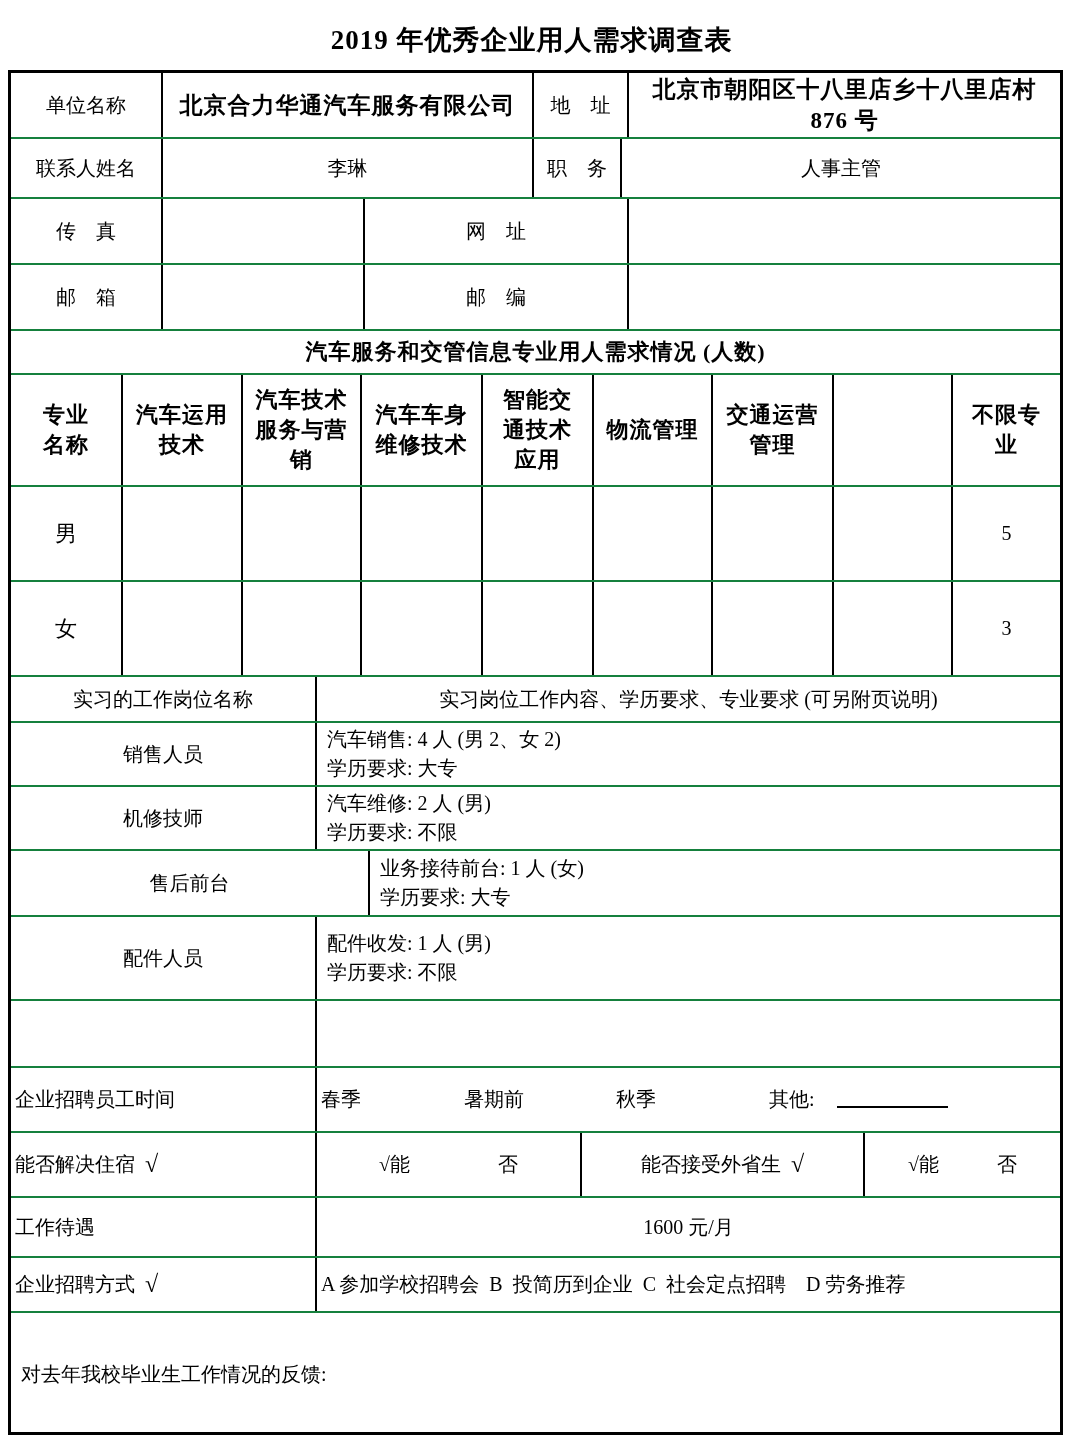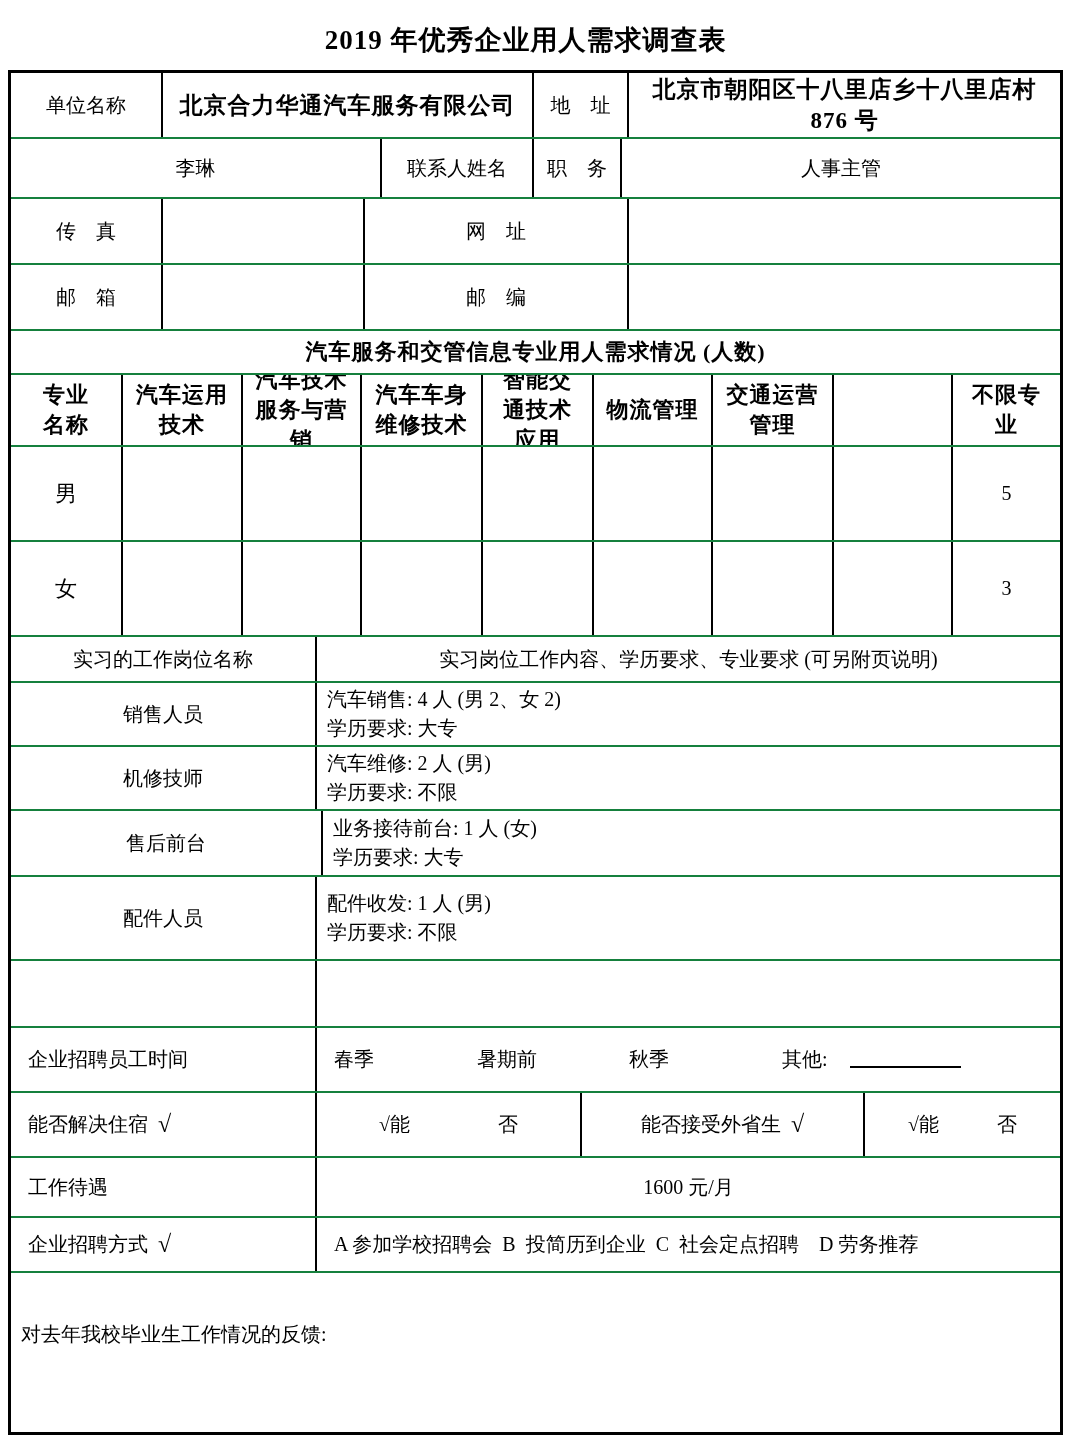--- a/index.html
+++ b/index.html
@@ -5,40 +5,40 @@
   * { margin:0; padding:0; box-sizing:border-box; }
   html,body { background:#ffffff; }
   body {
     width:1070px; height:1446px;
     font-family:"Liberation Serif","DejaVu Serif",serif;
     color:#000;
   }
   .page { position:relative; width:1070px; height:1446px; background:#fff; overflow:hidden; }
 
   .doc-title {
-    position:absolute; top:22px; left:9px; width:1005px;
+    position:absolute; top:22px; left:15px; width:1005px;
     text-align:center; font-size:27px; font-weight:bold; letter-spacing:1px;padding-left:28px;
   }
 
   .form {
     position:absolute; left:8px; top:70px; width:1055px; height:1365px;
     border:3px solid #000;
     display:flex; flex-direction:column;
     font-size:20px;
   }
   .row { display:flex; border-bottom:2px solid #15803d; flex:0 0 auto; }
   .row:last-child { border-bottom:none; flex:1 1 auto; }
 
   .cell {
     border-right:2px solid #000;
     display:flex; align-items:center; justify-content:center;
     text-align:center; overflow:hidden; flex:0 0 auto;
   }
   .cell:last-child { border-right:none; flex:1 1 auto; }
-  .cell.al { justify-content:flex-start; text-align:left; padding-left:17px; }
+  .cell.al { justify-content:flex-start; text-align:left; padding-left:4px; }
 
   .b23 { font-size:23px; font-weight:bold; letter-spacing:1px; }
   .b22 { font-size:22px; font-weight:bold; letter-spacing:1px; }
   .vcol { flex-direction:column; }
 
   
   .colhead { line-height:30px; padding:0 9px; }
   .colhead span { display:inline-block; }
   .first-colhead span { max-width:52px; }
 
@@ -76,22 +76,22 @@
       <div class="cell" style="width:152px">单位名称</div>
       <div class="cell b23" style="width:371px">北京合力华通汽车服务有限公司</div>
       <div class="cell" style="width:95px">地　址</div>
       <div class="cell b23 vcol">
         <div>北京市朝阳区十八里店乡十八里店村</div>
         <div>876 号</div>
       </div>
     </div>
 
     <div class="row" style="height:60px">
+      <div class="cell" style="width:152px">联系人姓名</div>
       <div class="cell" style="width:371px">李琳</div>
-      <div class="cell" style="width:152px">联系人姓名</div>
       <div class="cell" style="width:88px">职　务</div>
       <div class="cell">人事主管</div>
     </div>
 
     <div class="row" style="height:66px">
       <div class="cell" style="width:152px">传　真</div>
       <div class="cell" style="width:202px"></div>
       <div class="cell" style="width:264px">网　址</div>
       <div class="cell"></div>
     </div>
@@ -100,21 +100,21 @@
       <div class="cell" style="width:152px">邮　箱</div>
       <div class="cell" style="width:202px"></div>
       <div class="cell" style="width:264px">邮　编</div>
       <div class="cell"></div>
     </div>
 
     <div class="row" style="height:44px">
       <div class="cell b22">汽车服务和交管信息专业用人需求情况 (人数)</div>
     </div>
 
-    <div class="row" style="height:72px">
+    <div class="row" style="height:112px">
       <div class="cell b22 colhead first-colhead" style="width:112px">
           <span>专业名称</span>
         </div>
       <div class="cell b22 colhead" style="width:120px">
           <span>汽车运用技术</span>
         </div>
       <div class="cell b22 colhead" style="width:119px">
           <span>汽车技术服务与营销</span>
         </div>
       <div class="cell b22 colhead" style="width:121px">
@@ -174,21 +174,21 @@
       </div>
     </div>
     <div class="row" style="height:64px">
       <div class="cell" style="width:306px">机修技师</div>
       <div class="cell detail">
         <div>汽车维修: 2 人 (男)</div>
         <div>学历要求: 不限</div>
       </div>
     </div>
     <div class="row" style="height:66px">
-      <div class="cell" style="width:312px">售后前台</div>
+      <div class="cell" style="width:359px">售后前台</div>
       <div class="cell detail">
         <div>业务接待前台: 1 人 (女)</div>
         <div>学历要求: 大专</div>
       </div>
     </div>
     <div class="row" style="height:84px">
       <div class="cell" style="width:306px">配件人员</div>
       <div class="cell detail">
         <div>配件收发: 1 人 (男)</div>
         <div>学历要求: 不限</div>

